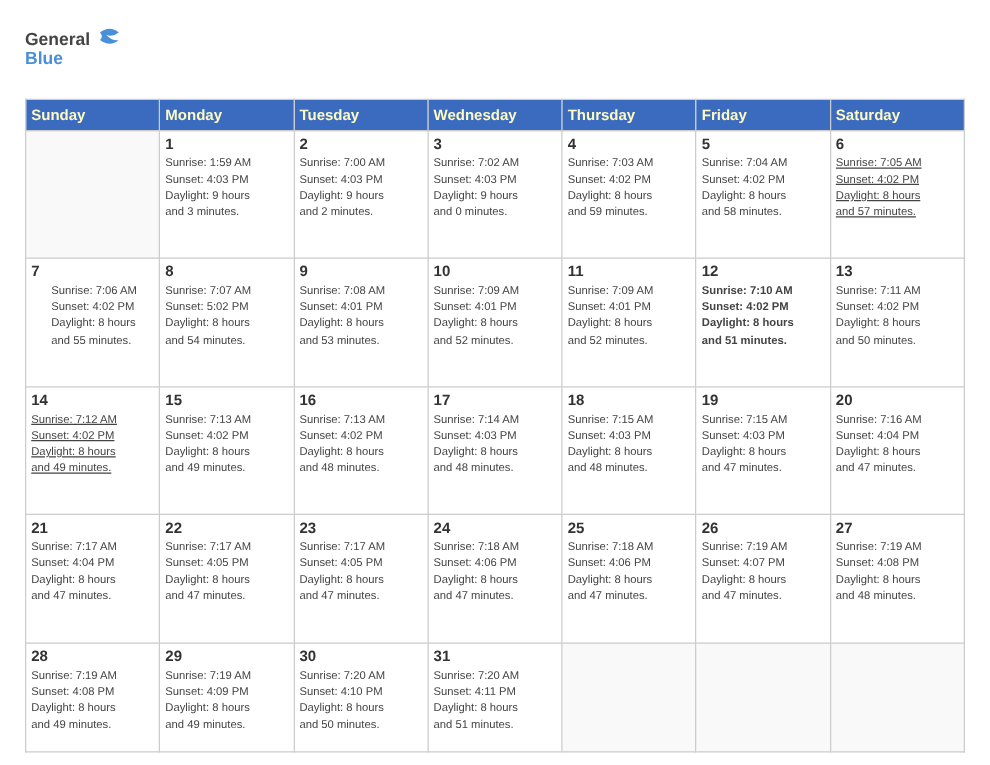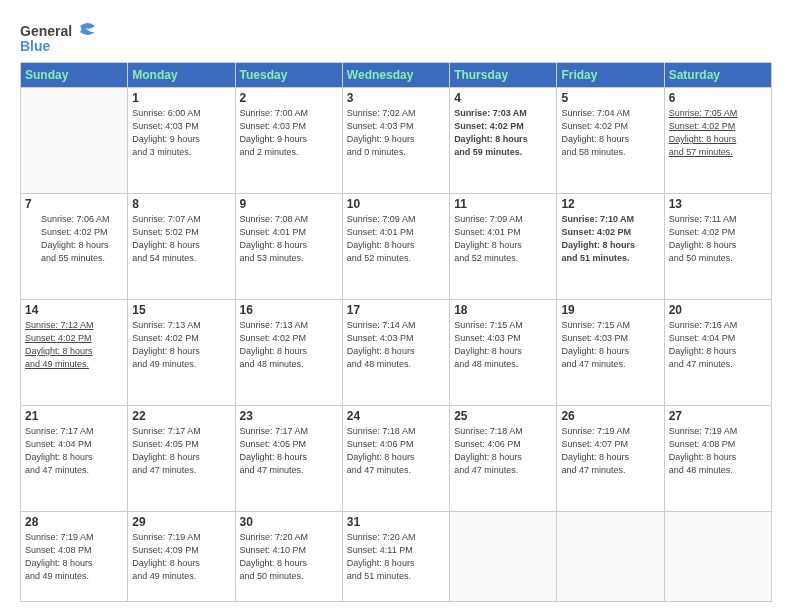--- a/index.html
+++ b/index.html
@@ -14,21 +14,21 @@
       width: 792px;
       height: 612px;
       padding: 18px 20px 10px 20px;
       display: flex;
       flex-direction: column;
     }
     .header {
       display: flex;
       align-items: flex-end;
       justify-content: space-between;
-      margin-bottom: 0;
+      margin-bottom: 16px;
     }
     .logo-area {
       display: flex;
       align-items: center;
       gap: 4px;
     }
     .title-area {
       text-align: right;
     }
     .month-title {
@@ -44,21 +44,21 @@
     }
     .calendar {
       flex: 1;
       border: 1px solid #ccc;
       border-collapse: collapse;
       width: 100%;
       table-layout: fixed;
     }
     .calendar th {
       background-color: #3a6bbf;
-      color: #86efac;
+      color: #fef9c3;
       font-size: 12px;
       font-weight: bold;
       padding: 5px 4px;
       border: 1px solid #ccc;
       text-align: left;
     }
     .calendar td {
       border: 1px solid #ccc;
       vertical-align: top;
       padding: 3px 4px;
@@ -119,42 +119,42 @@
           <th>Thursday</th>
           <th>Friday</th>
           <th>Saturday</th>
         </tr>
     </thead>
     <tbody id="calendar-body">
     <tr>
           <td class="empty"></td>
           <td>
             <span class="day-number">1</span>
-            <div class="day-info" style="white-space: pre-line;">Sunrise: 6:00 AM
+            <div class="day-info" style="white-space: pre-line;">Sunrise: 1:59 AM
 Sunset: 4:03 PM
 Daylight: 9 hours
 and 3 minutes.</div>
           </td>
           <td>
             <span class="day-number">2</span>
             <div class="day-info" style="white-space: pre-line;">Sunrise: 7:00 AM
 Sunset: 4:03 PM
 Daylight: 9 hours
 and 2 minutes.</div>
           </td>
           <td>
             <span class="day-number">3</span>
             <div class="day-info" style="white-space: pre-line;">Sunrise: 7:02 AM
 Sunset: 4:03 PM
 Daylight: 9 hours
 and 0 minutes.</div>
           </td>
           <td>
             <span class="day-number">4</span>
-            <div class="day-info" style="white-space: pre-line; font-weight: bold;">Sunrise: 7:03 AM
+            <div class="day-info" style="white-space: pre-line;">Sunrise: 7:03 AM
 Sunset: 4:02 PM
 Daylight: 8 hours
 and 59 minutes.</div>
           </td>
           <td>
             <span class="day-number">5</span>
             <div class="day-info" style="white-space: pre-line;">Sunrise: 7:04 AM
 Sunset: 4:02 PM
 Daylight: 8 hours
 and 58 minutes.</div>

